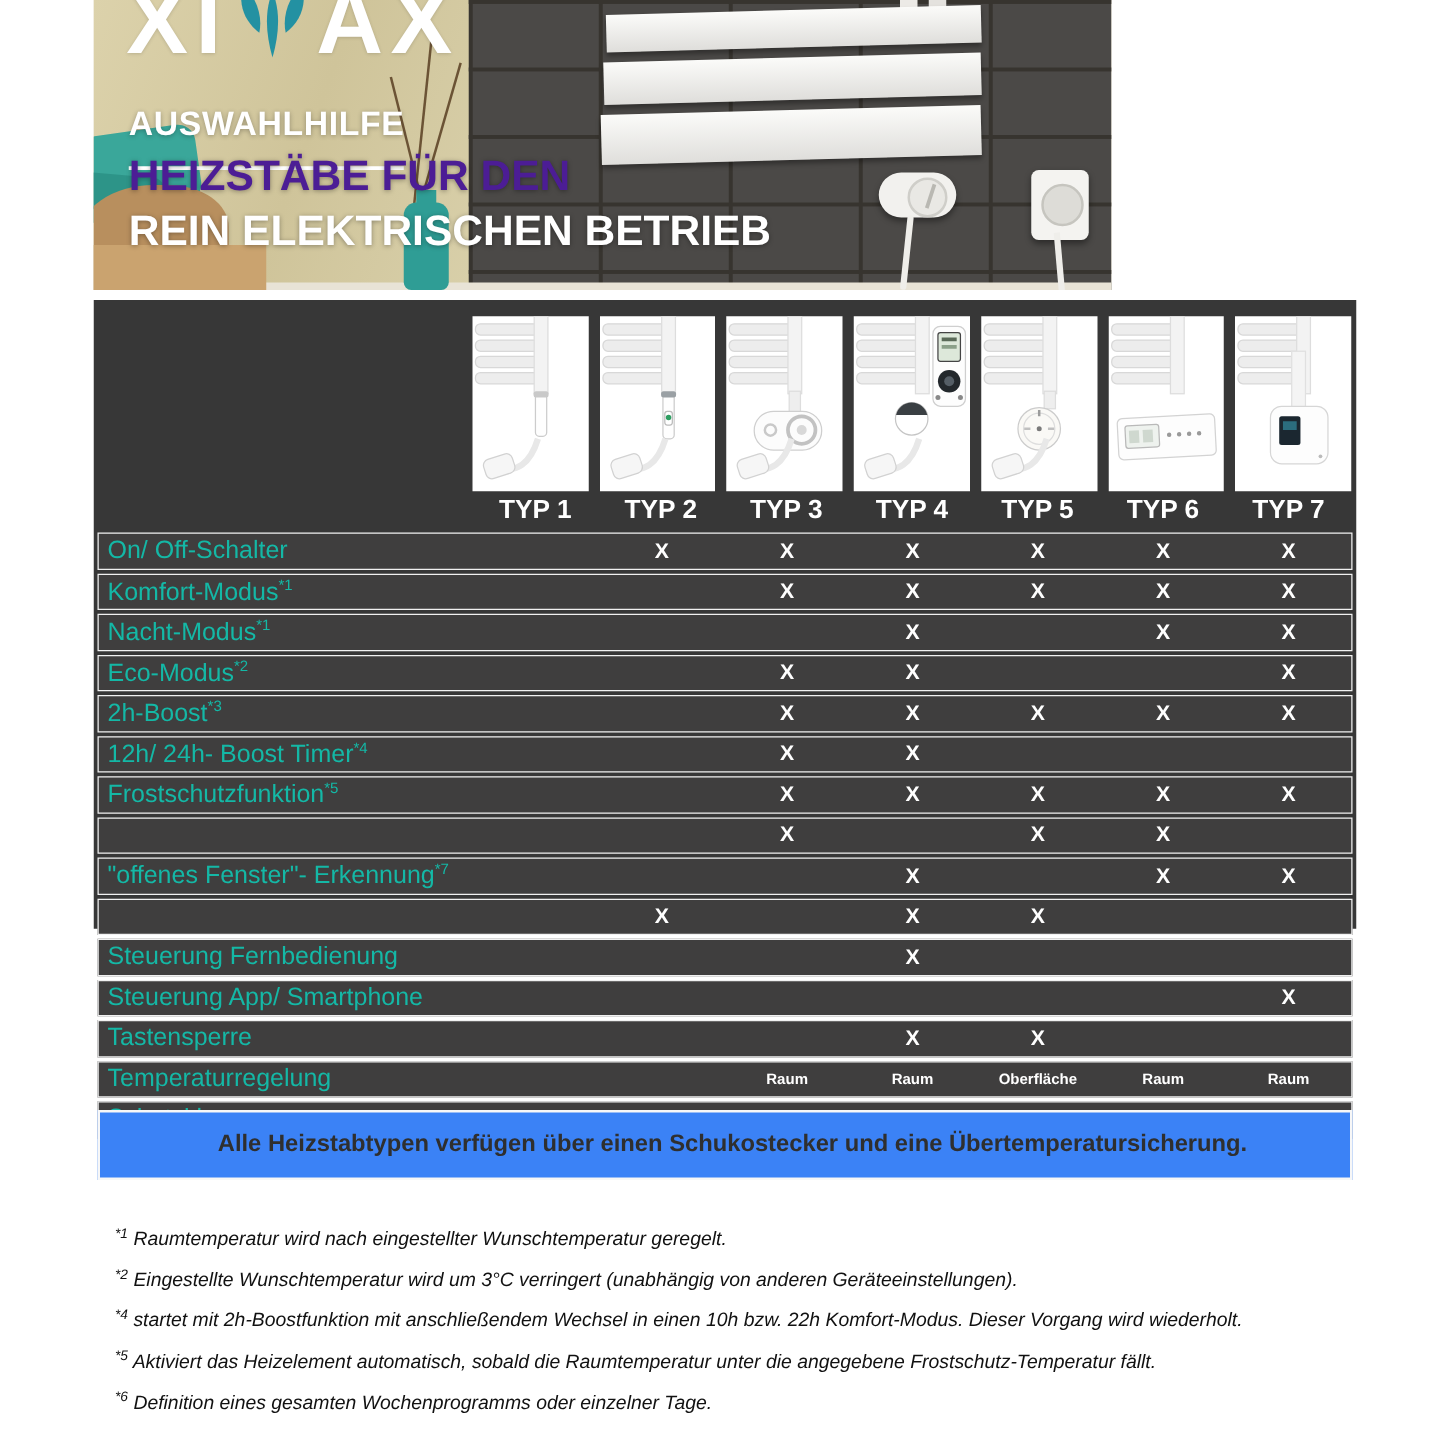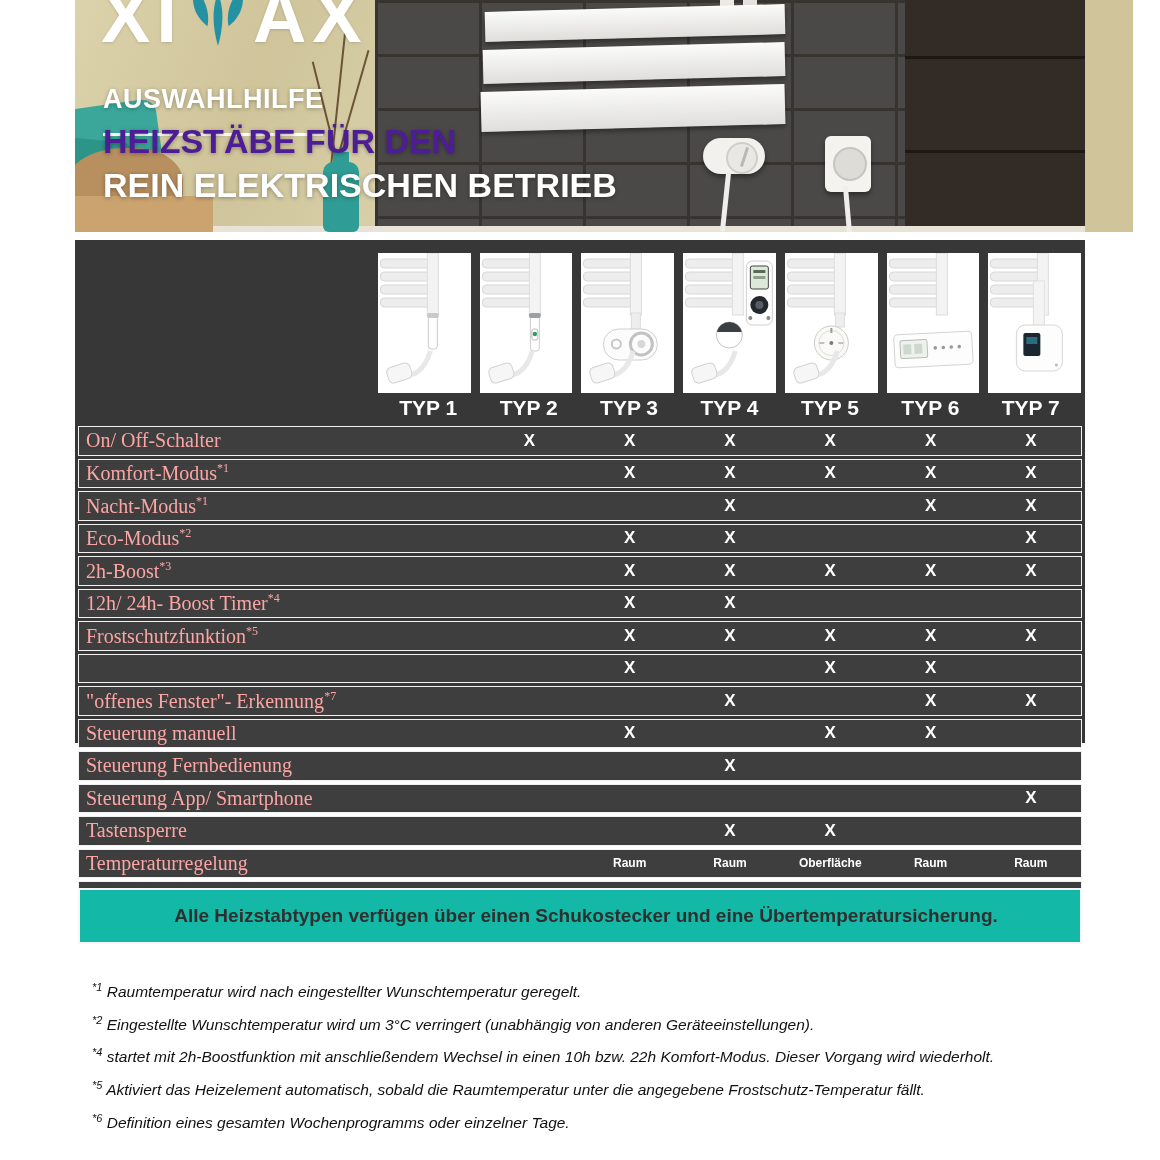--- a/index.html
+++ b/index.html
@@ -1,20 +1,20 @@
 <!DOCTYPE html>
 <html><head>
 <meta charset="utf-8">
 <style>
   html,body{margin:0;padding:0;background:#fff;}
   .page{position:relative;width:1160px;height:1160px;background:#fff;overflow:hidden;
         font-family:"Liberation Sans",sans-serif;}
 
   
-  .hero{position:absolute;left:75px;top:0;width:1058px;height:232px;overflow:hidden;background:#cfc49a;}
+  .hero{position:absolute;left:75px;top:0;width:814px;height:232px;overflow:hidden;background:#cfc49a;}
   .beige{position:absolute;left:0;top:0;width:300px;height:232px;
          background:linear-gradient(110deg,#dcd2ab 0%,#cfc49a 55%,#d8cfa9 100%);}
   .tiles{position:absolute;left:300px;top:0;width:530px;height:232px;background-color:#4b4947;
          background-image:linear-gradient(#37342f 0 3px,transparent 3px),
                           linear-gradient(90deg,#37342f 0 3px,transparent 3px);
          background-size:104px 54px;}
   .cabinet{position:absolute;left:830px;top:0;width:180px;height:232px;background:#332c26;
          background-image:linear-gradient(to bottom,transparent 0 56px,#1d1813 56px 59px,transparent 59px 150px,#1d1813 150px 153px,transparent 153px);}
   .floor{position:absolute;left:0;bottom:0;width:1010px;height:6px;background:#e8e3d6;}
 
@@ -60,26 +60,26 @@
   .board{position:absolute;left:75px;top:240px;width:1010px;height:503px;background:#373737;}
   .photos{position:absolute;left:303px;right:4px;top:13px;display:grid;grid-template-columns:repeat(7,1fr);gap:9px;}
   .photo{height:140px;background:#fff;overflow:hidden;}
   .photo svg{display:block;width:100%;height:100%;}
   .cols{position:absolute;left:303px;right:4px;top:156px;display:grid;grid-template-columns:repeat(7,1fr);}
   .col{text-align:center;color:#fff;font-weight:bold;font-size:21px;}
 
   .rows{position:absolute;left:3px;right:3px;top:186px;display:flex;flex-direction:column;gap:3px;}
   .row{height:27.5px;background:#3f3e3e;border:1px solid #f1f1f1;display:grid;
        grid-template-columns:300px repeat(7,1fr);align-items:center;}
-  .row-label{color:#fca5a5;font-size:20px;padding-left:7px;white-space:nowrap;font-family:Liberation Serif, serif;}
+  .row-label{color:#14b8a6;font-size:20px;padding-left:7px;white-space:nowrap;}
   .row-label sup{font-size:12px;}
   .cell{text-align:center;color:#fff;font-weight:bold;font-size:17px;}
   .cell.txt{font-size:12px;}
 
-  .banner{position:absolute;left:3px;right:3px;top:648px;height:52px;background:#14b8a6;border:2px solid #f7f7f7;
+  .banner{position:absolute;left:3px;right:3px;top:648px;height:52px;background:#3b82f6;border:2px solid #f7f7f7;
           display:flex;align-items:center;justify-content:center;padding-left:12px;}
   .banner span{color:#2f2f2f;font-size:19px;font-weight:bold;}
 
   
   .footnotes{position:absolute;left:92px;top:978px;width:995px;}
   .fn{font-style:italic;font-size:15.5px;line-height:18px;color:#111;margin-bottom:9.5px;
       padding-left:21px;text-indent:-21px;}
   .fn sup{font-size:11px;font-style:italic;}
 </style>
 </head>
@@ -343,21 +343,20 @@
           <div class="row-label"><span>"offenes Fenster"- Erkennung</span><sup>*7</sup></div>
           <div class="cell"></div>
           <div class="cell"></div>
           <div class="cell"></div>
           <div class="cell">X</div>
           <div class="cell"></div>
           <div class="cell">X</div>
           <div class="cell">X</div>
         </div>
         <div class="row">
-          <div class="row-label"><span>Steuerung manuell</span></div>
           <div class="cell"></div>
           <div class="cell"></div>
           <div class="cell">X</div>
           <div class="cell"></div>
           <div class="cell">X</div>
           <div class="cell">X</div>
           <div class="cell"></div>
         </div>
         <div class="row">
           <div class="row-label"><span>Steuerung Fernbedienung</span></div>

